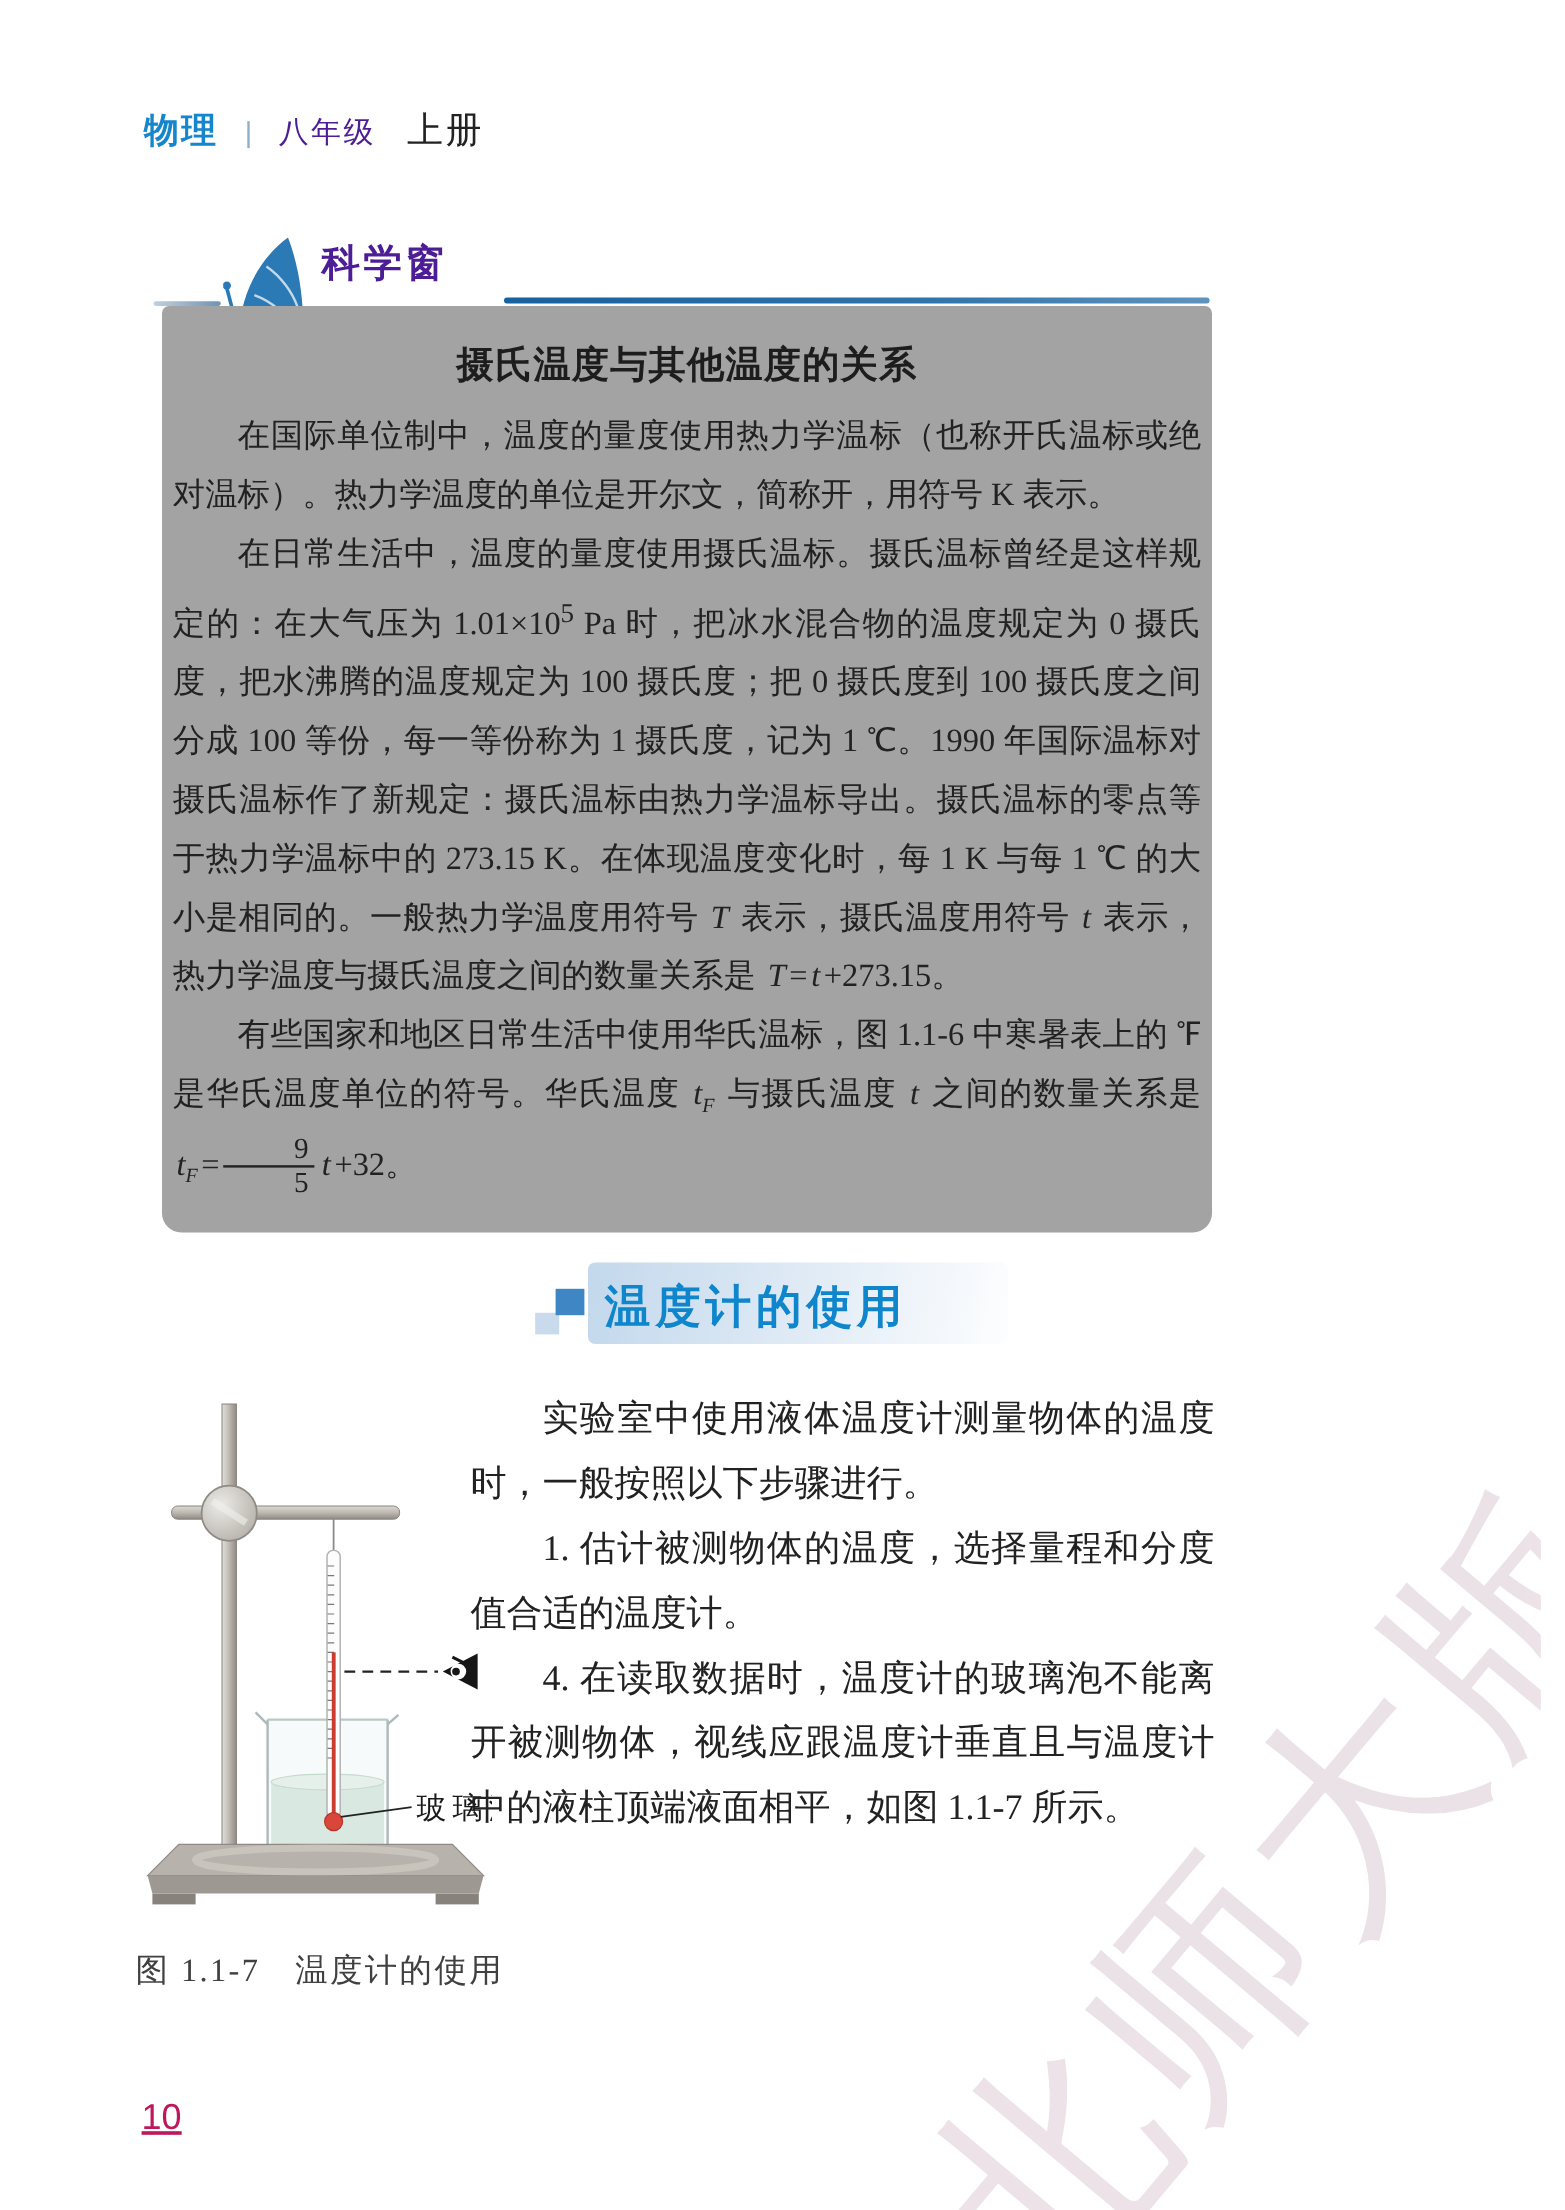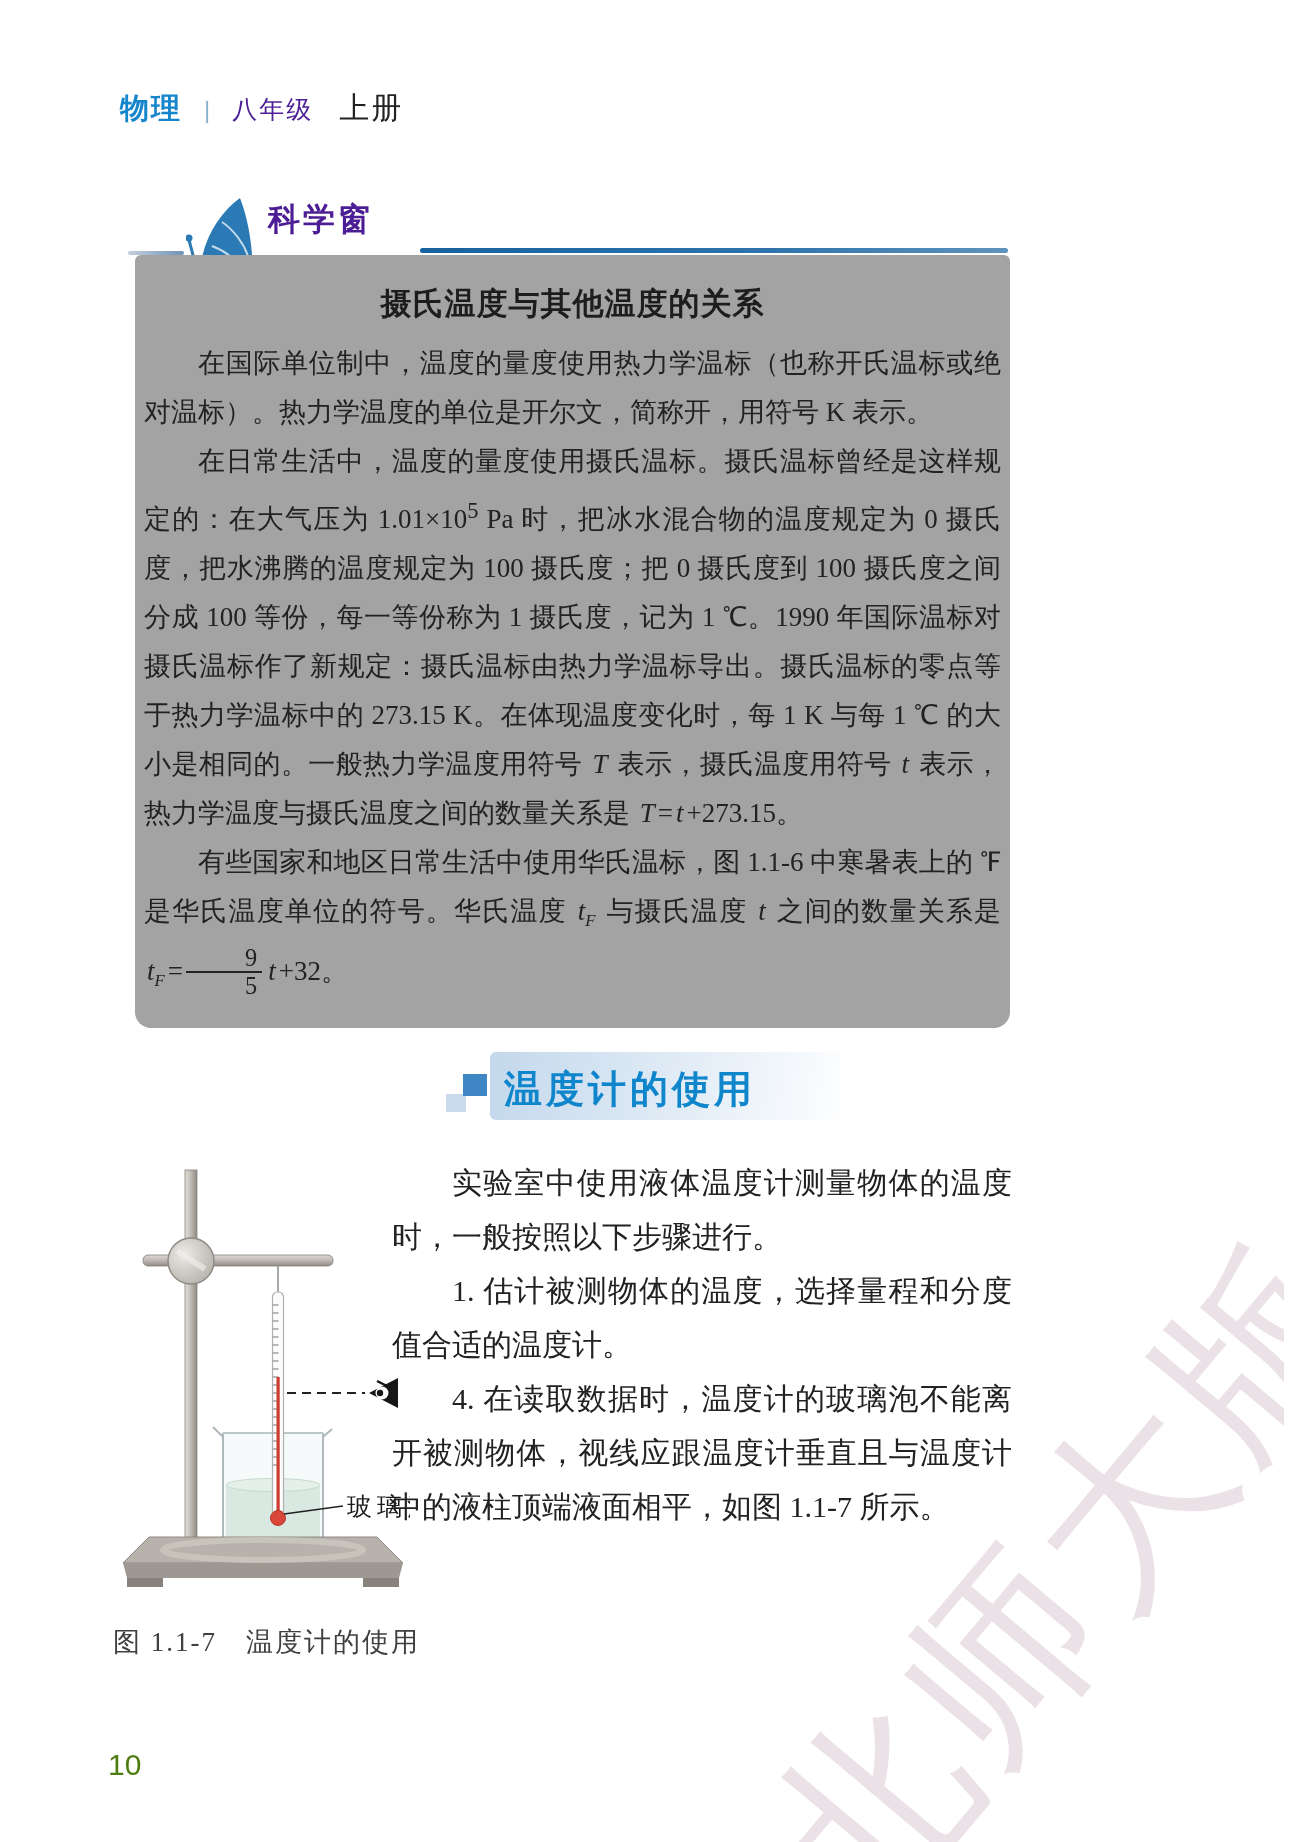--- a/index.html
+++ b/index.html
@@ -44,22 +44,22 @@
     font-size:38px;font-weight:bold;color:#0f86cc;letter-spacing:4px;}
 
   
   .figure-art{position:absolute;left:115px;top:1165px;}
   .figure-caption{position:absolute;left:105px;top:1608px;width:315px;text-align:right;
     font-size:27px;letter-spacing:2px;color:#404040;margin-top:16px;}
   .body-col{position:absolute;left:392px;top:1156px;width:620px;}
   .body-col p{margin:0;font-size:30px;line-height:54px;text-align:justify;text-indent:2em;color:#222;}
 
   
-  .page-number{position:absolute;left:108px;top:1748px;font-family:"Liberation Sans",sans-serif;
-    font-size:30px;color:#4d7c0f;}
+  .page-number{position:absolute;left:118px;top:1748px;font-family:"Liberation Sans",sans-serif;
+    font-size:30px;color:#be185d;text-decoration:underline;}
   .watermark{position:absolute;left:640px;top:1450px;width:860px;text-align:center;
     transform:rotate(-50deg);font-size:190px;letter-spacing:10px;color:#dccbd4;opacity:.55;
     font-family:"Liberation Serif",serif;white-space:nowrap;pointer-events:none;}
 </style>
 </head>
 <body>
 
 <div class="page">
 
   <div class="running-head">

